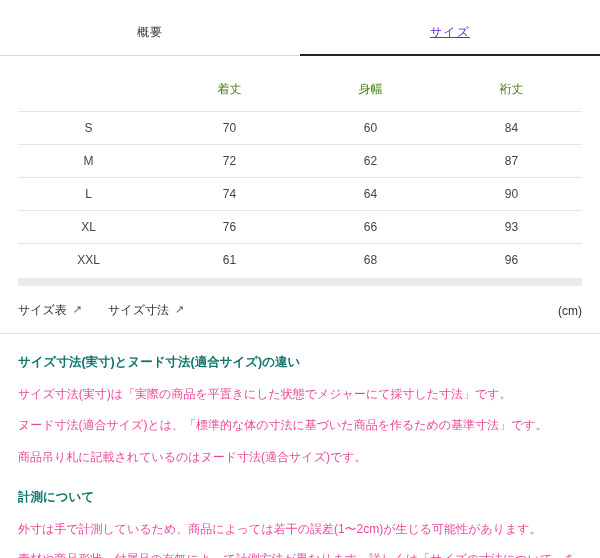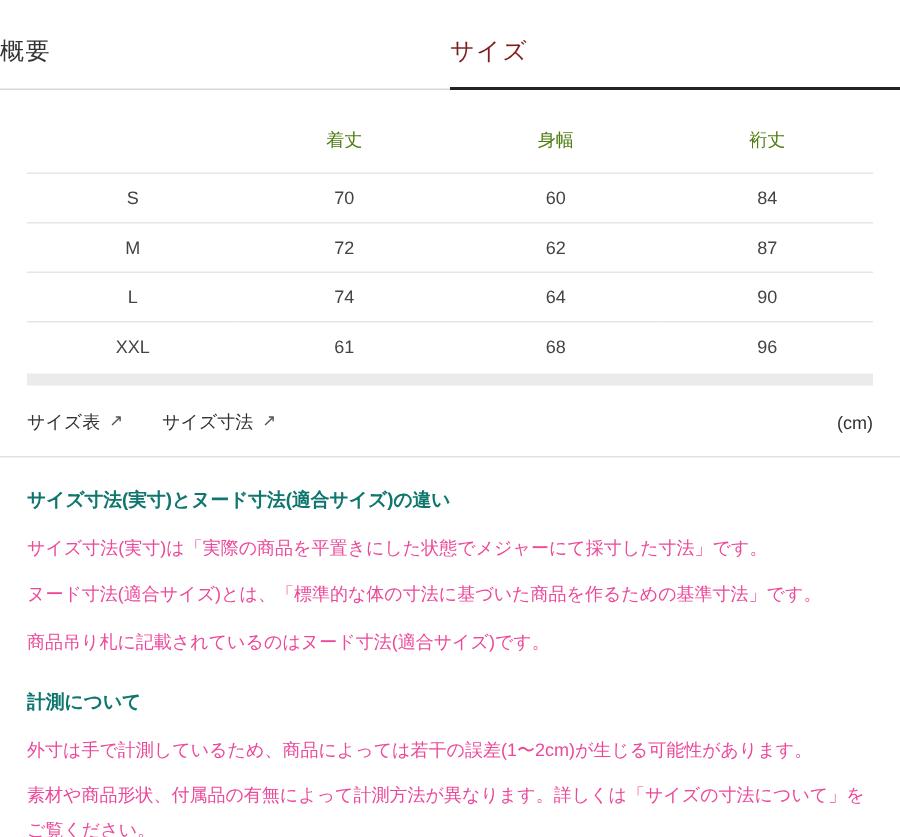--- a/index.html
+++ b/index.html
@@ -23,32 +23,33 @@
   }
 
   
   .tabs {
     display: flex;
     width: 100%;
     margin-top: 12px;
   }
   .tab {
     flex: 1 1 50%;
-    text-align: left;
-    font-size: 16px;
+    text-align: center;
+    font-size: 12px;
     color: #333333;
     padding: 12px 0 13px 0;
     border-bottom: 1px solid #d8d8d8;
     letter-spacing: 1px;
     cursor: pointer;
     user-select: none;
   }
   .tab.active {
     border-bottom: 2px solid #222222;
-    color: #7f1d1d;
+    color: #6d28d9;
+    text-decoration: underline;
   }
 
   
   .table-wrap {
     padding: 0 18px;
     box-sizing: border-box;
   }
   table.size-table {
     width: 100%;
     border-collapse: collapse;
@@ -181,20 +182,26 @@
           <td class="row-label">M</td>
           <td>72</td>
           <td>62</td>
           <td>87</td>
         </tr>
         <tr>
           <td class="row-label">L</td>
           <td>74</td>
           <td>64</td>
           <td>90</td>
+        </tr>
+        <tr>
+          <td class="row-label">XL</td>
+          <td>76</td>
+          <td>66</td>
+          <td>93</td>
         </tr>
         <tr>
           <td class="row-label">XXL</td>
           <td>61</td>
           <td>68</td>
           <td>96</td>
         </tr>
       </tbody>
     </table>
   </div>

